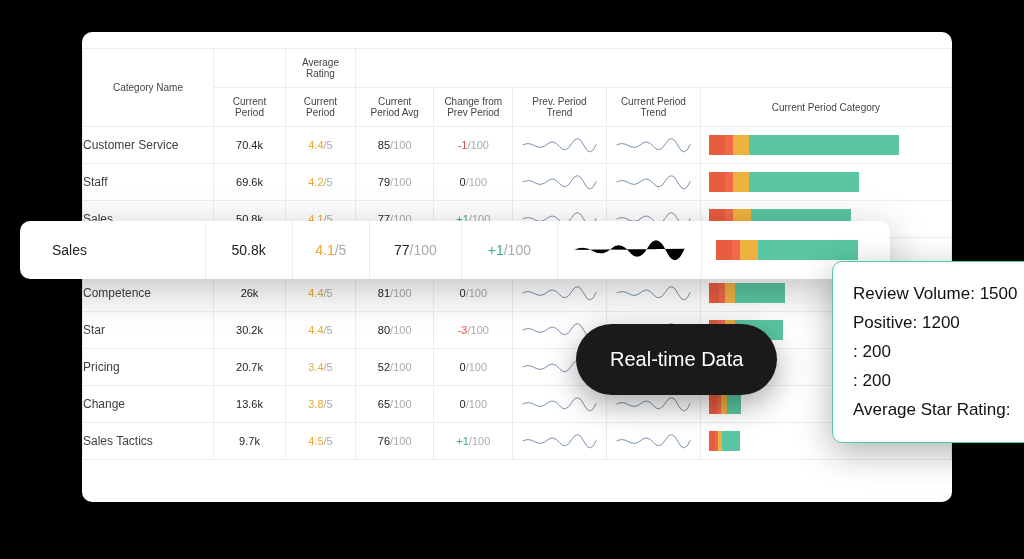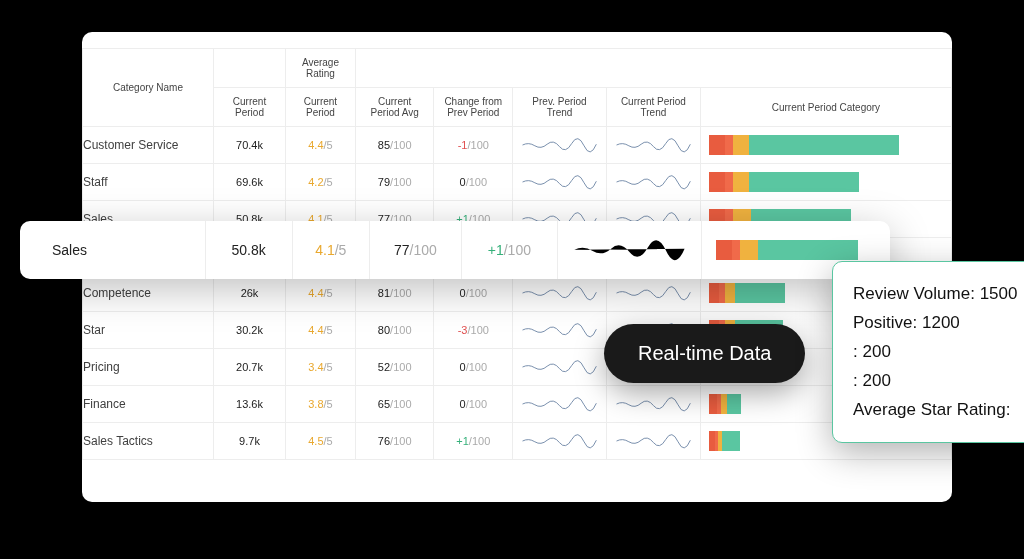--- a/index.html
+++ b/index.html
@@ -111,27 +111,27 @@
 .sales-float .vol   { width: 90px; }
 .sales-float .rate  { width: 80px; }
 .sales-float .avg   { width: 95px; }
 .sales-float .chg   { width: 100px; }
 .sales-float .trend { width: 150px; }
 .sales-float .brk   { flex: 1; }
 
 
 .pill {
   position: absolute;
-  left: 604px;
+  left: 576px;
   top: 324px;
   background: #1a1a1a;
   color: #fff;
   font-size: 20px;
   font-weight: 400;
-  padding: 18px 34px;
+  padding: 24px 34px;
   border-radius: 40px;
   box-shadow: 0 10px 30px rgba(0,0,0,0.35);
 }
 
 
 .tooltip {
   position: absolute;
   left: 832px;
   top: 261px;
   width: 320px;
@@ -350,21 +350,21 @@
           <td class="bar-wrap">
             <div class="bar">
               <div class="seg red" style="width:14px"></div>
               <div class="seg red2" style="width:6px"></div>
               <div class="seg amber" style="width:18px"></div>
               <div class="seg green" style="width:22px"></div>
             </div>
           </td>
         </tr>
         <tr>
-          <td class="rowlabel">Finance</td>
+          <td class="rowlabel">Change</td>
           <td>13.6k</td>
           <td><span class="rating-val">3.8</span><span class="muted">/5</span></td>
           <td>65<span class="muted">/100</span></td>
           <td><span class="">0</span><span class="muted">/100</span></td>
           <td>
             <div class="spark"><svg viewBox="0 0 100 24">
                 <path d="M2,12 Q10,8 18,13 T34,11 T50,14 T66,10 T82,13 T98,11"></path>
               </svg></div>
           </td>
           <td>

